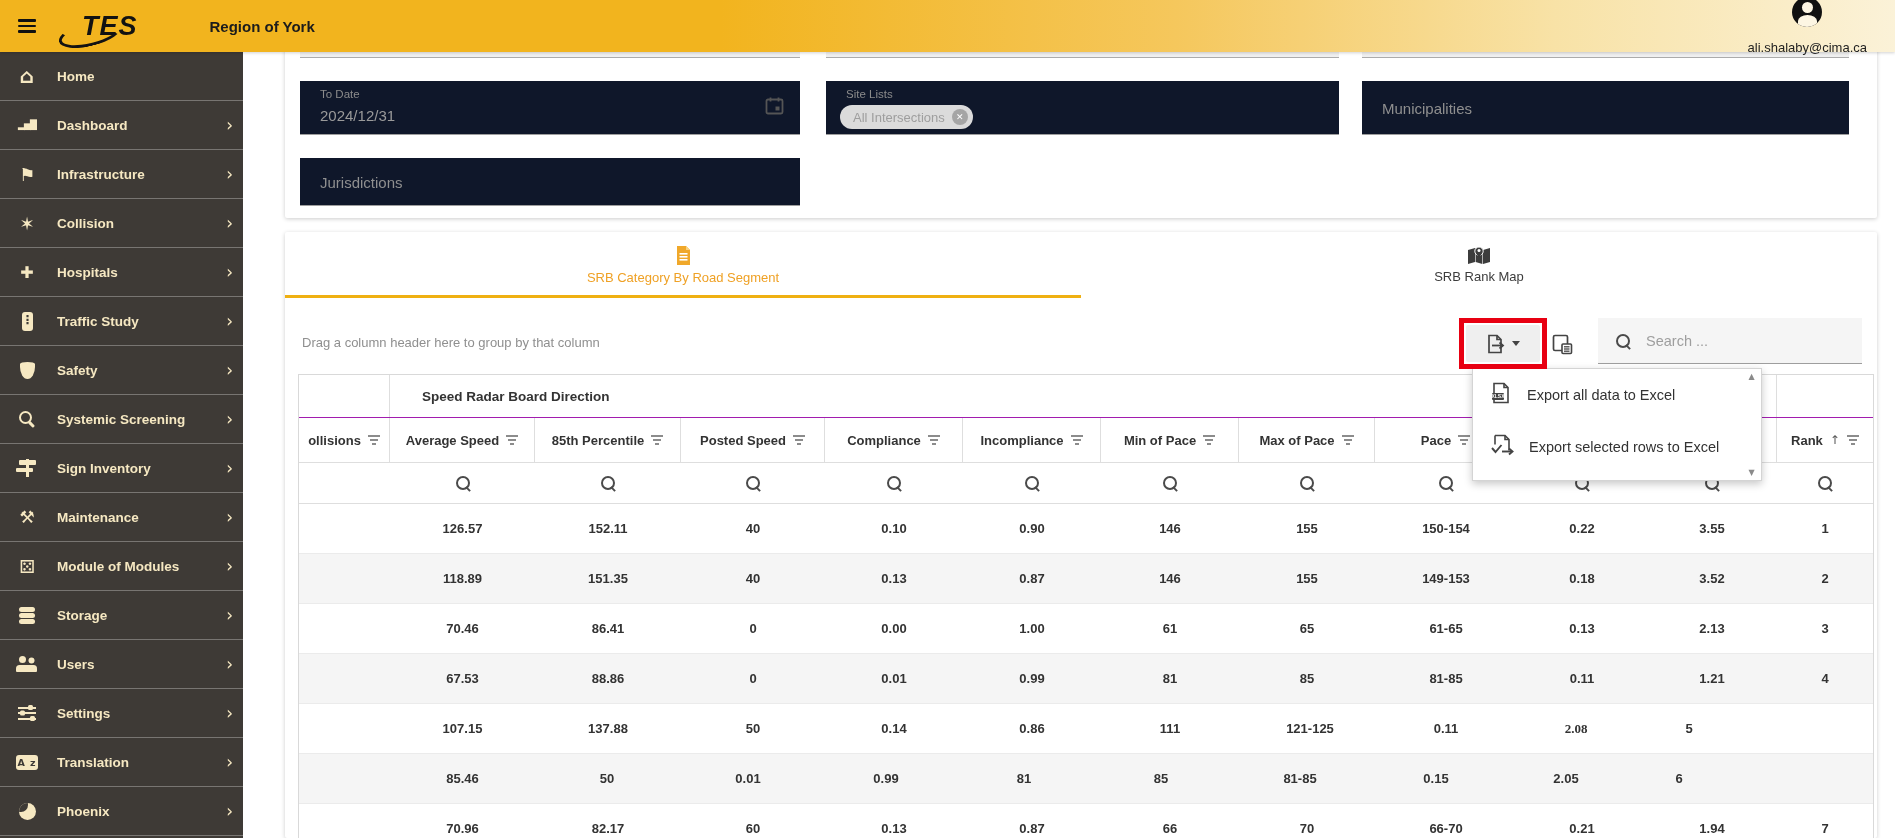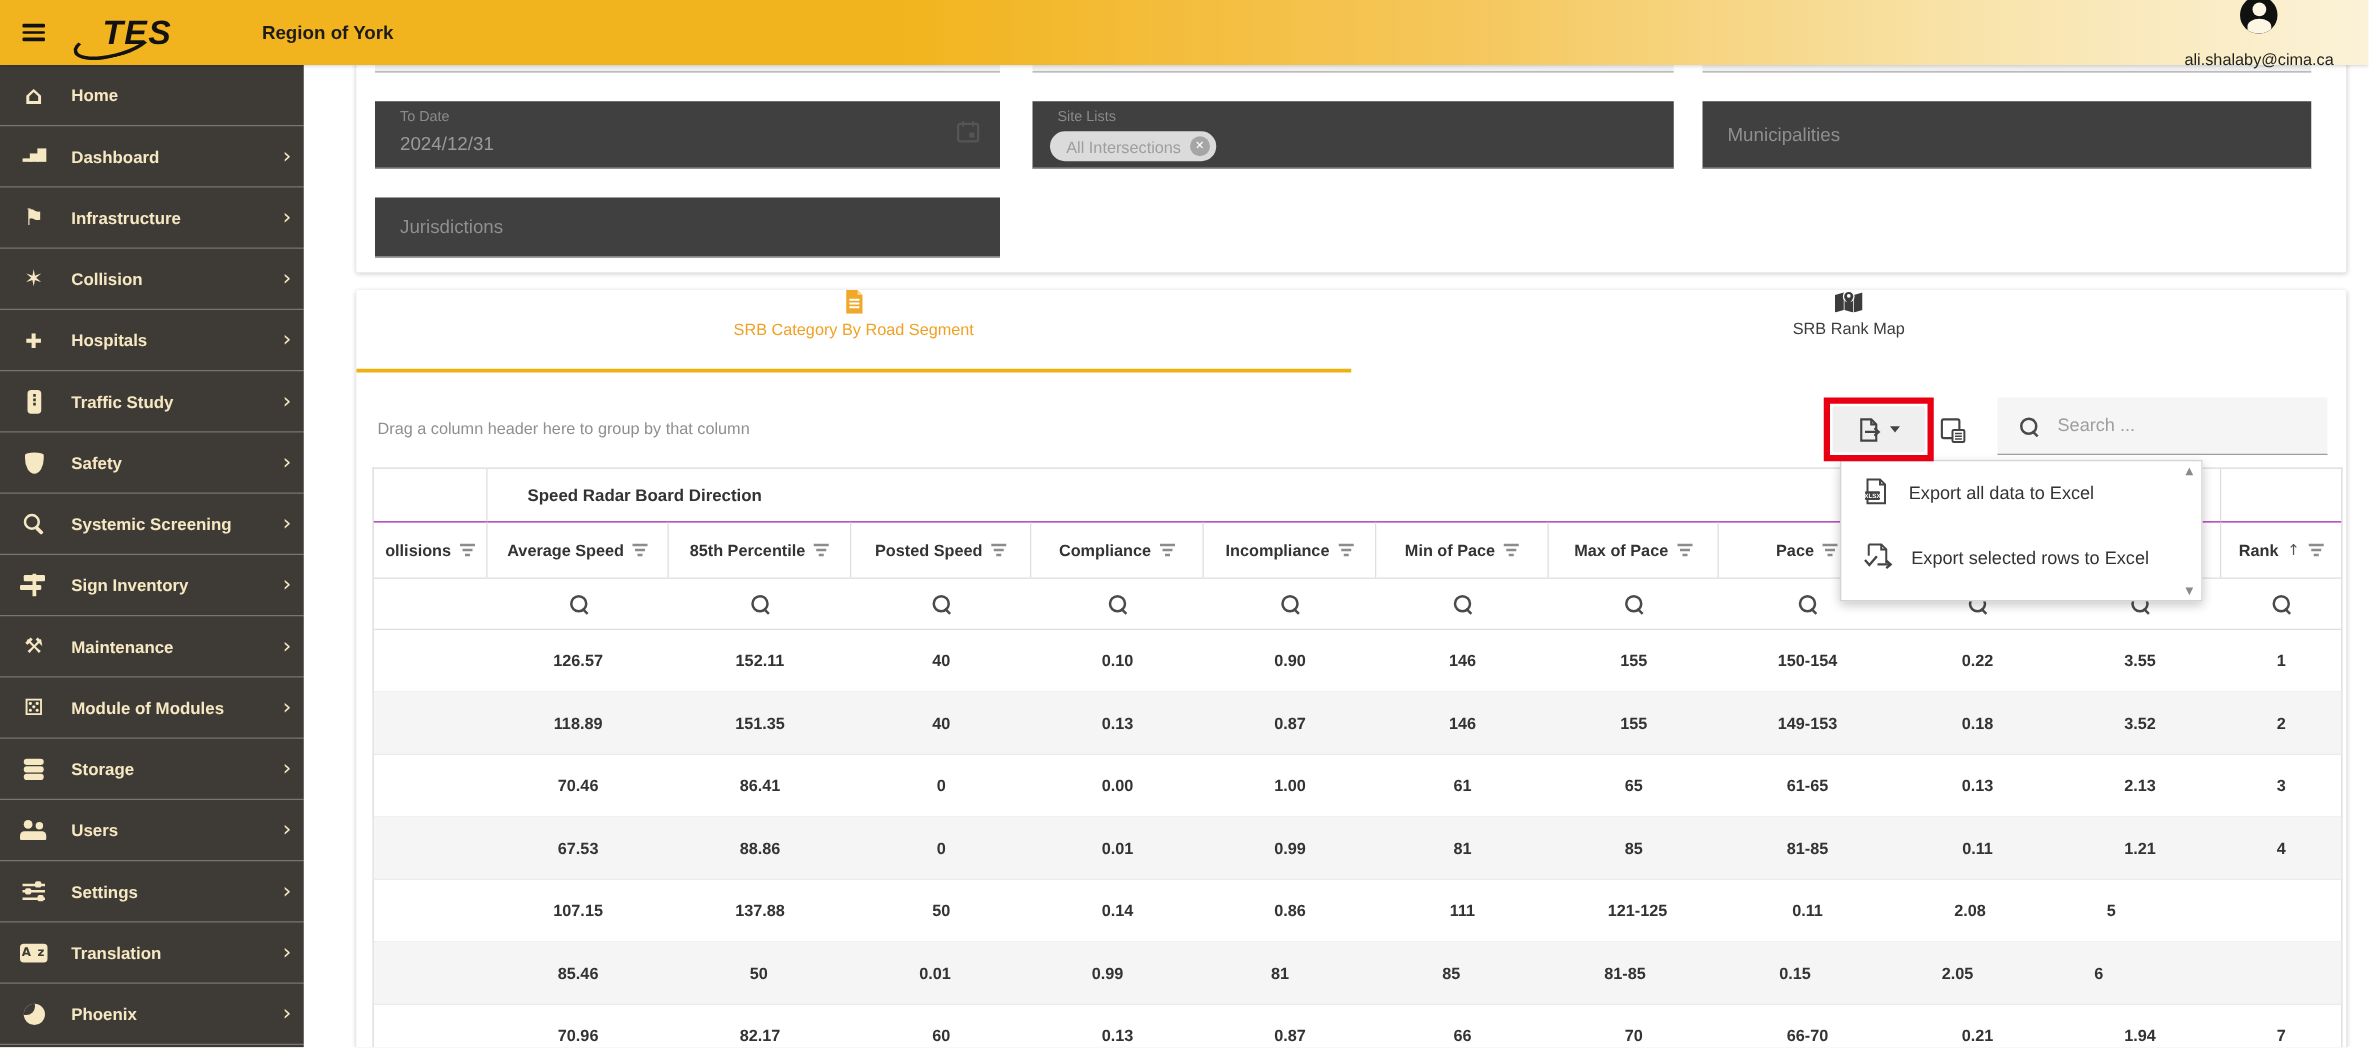--- a/index.html
+++ b/index.html
@@ -59,35 +59,35 @@
     font-size:9.5px;font-weight:bold;line-height:15px;text-align:center;letter-spacing:1px;}
   .i-phoenix{width:17px;height:17px;border-radius:50%;background:#F6E8C2;position:relative;overflow:hidden;}
   .i-phoenix::after{content:'';position:absolute;width:14px;height:14px;border-radius:50%;background:#3E3A36;left:-5px;top:-5px;}
 
   
   .card{position:absolute;background:#fff;box-shadow:0 1px 4px rgba(0,0,0,.20);border-radius:2px;}
   .filter-card{left:285px;top:44px;width:1592px;height:174px;}
   .table-card{left:285px;top:232px;width:1592px;height:606px;overflow:hidden;}
 
   
-  .field{position:absolute;background:#404040;border-bottom:1px solid #9E9E9E;box-sizing:border-box;cursor:text;}
+  .field{position:absolute;background:#0f172a;border-bottom:1px solid #9E9E9E;box-sizing:border-box;cursor:text;}
   .field-sliver{position:absolute;height:13px;background:#F0F0F0;border-bottom:1px solid #ABABAB;top:0px;}
   .field-label{position:absolute;left:20px;top:7px;font-size:11.5px;color:#8b8b8b;}
   .field-value{position:absolute;left:20px;top:26px;font-size:15px;color:#9a9a9a;}
   .field-placeholder{position:absolute;left:20px;top:50%;transform:translateY(-50%);font-size:15px;color:#8f8f8f;}
   .cal-icon{position:absolute;right:16px;top:50%;transform:translateY(-50%);}
   .chip{position:absolute;left:14px;top:24px;height:24px;border-radius:12px;background:#DBDBDB;
     display:flex;align-items:center;padding:0 5px 0 13px;}
   .chip-label{font-size:13px;color:#9E9E9E;}
   .chip-x{width:16px;height:16px;border-radius:50%;background:#A5A5A5;color:#fff;font-size:9px;line-height:16px;
     text-align:center;margin-left:7px;cursor:pointer;font-family:"DejaVu Sans",sans-serif;}
 
   
   .tabs{position:absolute;left:0;top:0;width:100%;height:66px;display:flex;}
-  .tab{width:50%;display:flex;flex-direction:column;align-items:center;gap:5px;cursor:pointer;position:relative;}
+  .tab{width:50%;display:flex;flex-direction:column;align-items:center;justify-content:center;gap:5px;cursor:pointer;position:relative;}
   .tab-label{font-size:13px;}
   .tab.active .tab-label{color:#EFA125;}
   .tab.inactive .tab-label{color:#3c3c3c;}
   .tab.active::after{content:'';position:absolute;left:0;bottom:0;width:100%;height:3px;background:#EFB012;}
 
   
   .drag-hint{position:absolute;left:17px;top:103px;font-size:13px;color:#8F8F8F;}
   .toolbtn{position:absolute;background:#EFEFEF;border-radius:2px;display:flex;align-items:center;justify-content:center;gap:6px;cursor:pointer;}
   .export-btn{left:1181px;top:93px;width:74px;height:37px;}
   .caret{width:0;height:0;border-left:4.5px solid transparent;border-right:4.5px solid transparent;border-top:5px solid #444;}
@@ -509,21 +509,21 @@
         <div class="grow data-row">
           <div class="dcell" style="width: 91px;"></div>
           <div class="dcell" style="width: 145px;">107.15</div>
           <div class="dcell" style="width: 146px;">137.88</div>
           <div class="dcell" style="width: 144px;">50</div>
           <div class="dcell" style="width: 138px;">0.14</div>
           <div class="dcell" style="width: 138px;">0.86</div>
           <div class="dcell" style="width: 138px;">111</div>
           <div class="dcell" style="width: 142px;">121-125</div>
           <div class="dcell" style="width: 130px;">0.11</div>
-          <div class="dcell" style="width: 130px;">2.08</div>
+          <div class="dcell" style="width: 130px; font-family: Liberation Serif, serif;">2.08</div>
           <div class="dcell" style="width: 96px;">5</div>
         </div>
         <div class="grow data-row striped">
           <div class="dcell" style="width: 91px;"></div>
           <div class="dcell" style="width: 145px;">85.46</div>
           <div class="dcell" style="width: 144px;">50</div>
           <div class="dcell" style="width: 138px;">0.01</div>
           <div class="dcell" style="width: 138px;">0.99</div>
           <div class="dcell" style="width: 138px;">81</div>
           <div class="dcell" style="width: 136px;">85</div>

